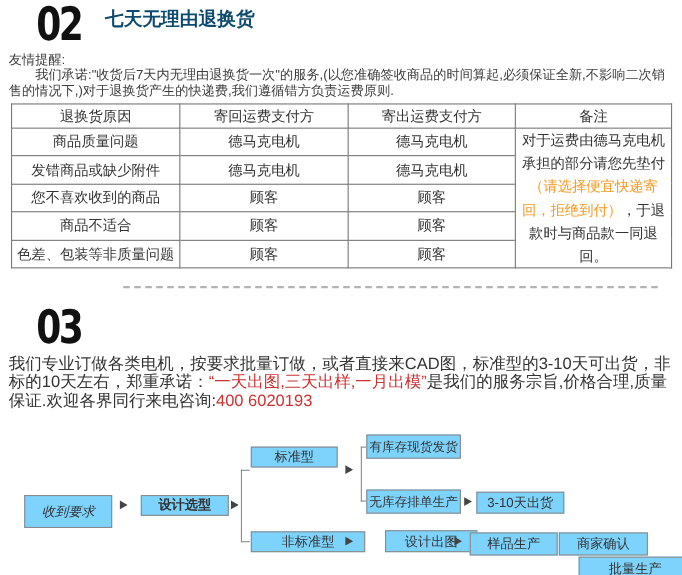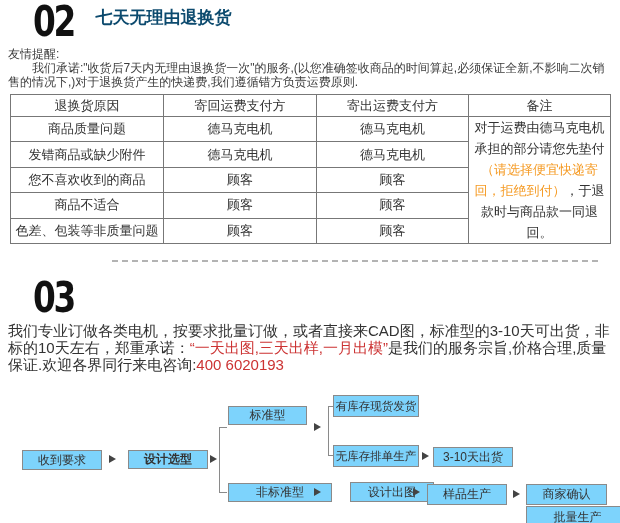--- a/index.html
+++ b/index.html
@@ -112,39 +112,39 @@
 
   <div class="sec-head" style="margin-top:20px;">
     <span class="sec-num">03</span>
   </div>
 
   <div class="intro">
     <span>我们专业订做各类电机，按要求批量订做，或者直接来CAD图，标准型的3-10天可出货，非标的10天左右，郑重承诺：</span><span class="red-inline">“一天出图,三天出样,一月出模”</span><span>是我们的服务宗旨,价格合理,质量保证.欢迎各界同行来电咨询:</span><span class="red-inline">400 6020193</span>
   </div>
 
   <div class="flow">
-    <div class="fbox" style="left:22px;top:65px;width:80px;height:20px;">收到要求</div>
+    <div class="fbox" style="left:22px;top:65px;width:80px;height:30px;font-style:italic;">收到要求</div>
     <div class="arr-r" style="left:109px;top:70px;"></div>
     <div class="fbox" style="left:128px;top:65px;width:80px;height:19px;font-weight:bold;">设计选型</div>
     <div class="arr-r" style="left:210px;top:70px;"></div>
     <div class="brk" style="left:219px;top:42px;width:8px;height:66px;"></div>
 
     <div class="fbox" style="left:228px;top:21px;width:79px;height:19px;">标准型</div>
     <div class="arr-r" style="left:314px;top:38px;"></div>
     <div class="brk" style="left:328px;top:21px;width:5px;height:50px;"></div>
 
     <div class="fbox" style="left:333px;top:10px;width:86px;height:22px;font-size:11.5px;">有库存现货发货</div>
     <div class="fbox" style="left:333px;top:60px;width:86px;height:22px;font-size:11.5px;">无库存排单生产</div>
     <div class="arr-r" style="left:422px;top:67px;"></div>
     <div class="fbox" style="left:433px;top:62px;width:80px;height:20px;">3-10天出货</div>
 
     <div class="fbox" style="left:228px;top:98px;width:104px;height:19px;">非标准型</div>
     <div class="arr-r" style="left:314px;top:103px;"></div>
     <div class="fbox" style="left:326px;top:97px;width:84px;height:20px;margin-left:24px;">设计出图</div>
     <div class="arr-r" style="left:413px;top:103px;"></div>
     <div class="fbox" style="left:427px;top:99px;width:80px;height:21px;">样品生产</div>
     <div class="arr-r" style="left:513px;top:105px;"></div>
-    <div class="fbox" style="left:526px;top:99px;width:81px;height:21px;">商家确认</div>
+    <div class="fbox" style="left:508px;top:99px;width:81px;height:21px;">商家确认</div>
     <div class="arr-d" style="left:562px;top:126px;"></div>
     <div class="fbox" style="left:526px;top:121px;width:103px;height:22px;">批量生产</div>
   </div>
 
 </div>
 
 </body></html>

